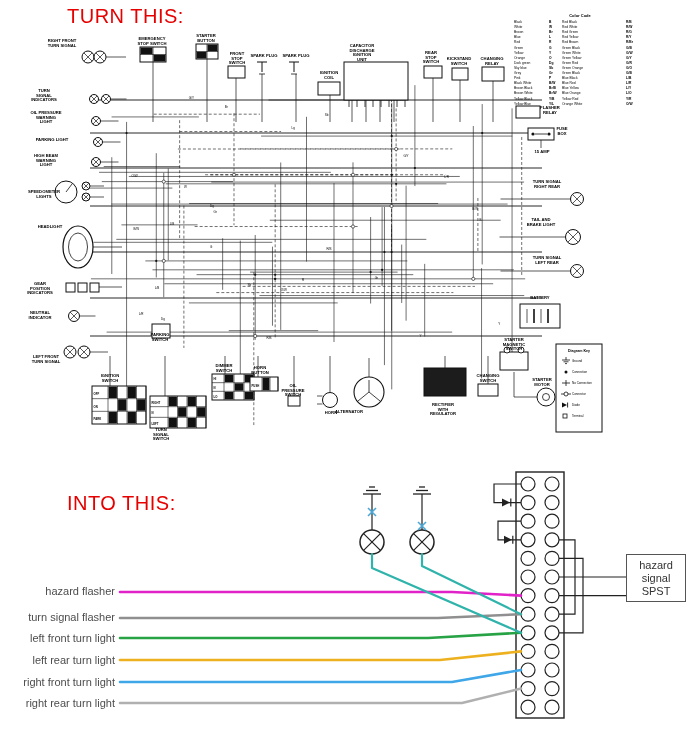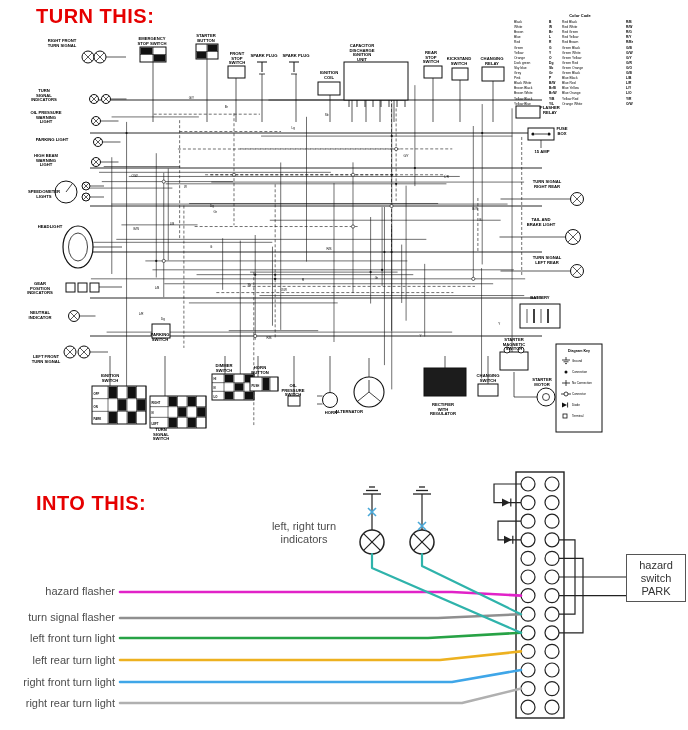--- a/index.html
+++ b/index.html
@@ -1,19 +1,19 @@
 <!DOCTYPE html>
 <html><head>
 <meta charset="utf-8">
 <style>
   html,body{margin:0;padding:0;background:#fff;}
   .page{position:relative;width:688px;height:730px;background:#fff;overflow:hidden;
         font-family:"Liberation Sans",sans-serif;}
   svg{position:absolute;left:0;top:0;}
-  .ttl{position:absolute;font-weight:bold;font-size:20px;color:#e60000;letter-spacing:.5px;}
+  .ttl{position:absolute;font-weight:normal;font-size:20px;color:#e60000;letter-spacing:.5px;margin-left:31px;}
   #title-turn{left:36px;top:5px;}
   #title-into{left:36px;top:492px;}
   .wl{position:absolute;right:573px;width:160px;text-align:right;
       font-size:11px;line-height:13px;color:#4d4d4d;}
   .ind{position:absolute;left:252px;top:520px;width:104px;text-align:center;
        font-size:11px;line-height:13px;color:#4d4d4d;}
   .hz{position:absolute;left:626px;top:554px;width:56px;height:44px;border:1px solid #555;
       display:flex;align-items:center;justify-content:center;text-align:center;
       font-size:11px;line-height:13px;color:#333;padding:1px;background:#fff;}
 </style>
@@ -556,23 +556,22 @@
         <path d="M120 682 H452 L521 670" fill="none" stroke="#3fa6e8" stroke-width="2.6" stroke-linecap="round" stroke-linejoin="round"></path>
         <path d="M120 703 H462 L521 688.6" fill="none" stroke="#b0b0b0" stroke-width="2.6" stroke-linecap="round" stroke-linejoin="round"></path>
         <path d="M372 554 V568 L521 632.8" fill="none" stroke="#2fb3ab" stroke-width="2.2" stroke-linecap="round" stroke-linejoin="round"></path>
         <path d="M422 554 V566 L521 614.2" fill="none" stroke="#2fb3ab" stroke-width="2.2" stroke-linecap="round" stroke-linejoin="round"></path>
       </g>
     </svg>
 
   <div class="ttl" id="title-turn">TURN THIS:</div>
   <div class="ttl" id="title-into">INTO THIS:</div>
 
-  <div class="ind">left, right turn indicators</div>
 
   <div class="wl" style="top:585px">hazard flasher</div>
   <div class="wl" style="top:611px">turn signal flasher</div>
   <div class="wl" style="top:632px">left front turn light</div>
   <div class="wl" style="top:654px">left rear turn light</div>
   <div class="wl" style="top:676px">right front turn light</div>
   <div class="wl" style="top:697px">right rear turn light</div>
 
-  <div class="hz">hazard switch PARK</div>
+  <div class="hz">hazard signal SPST</div>
 </div>
 
 </body></html>

